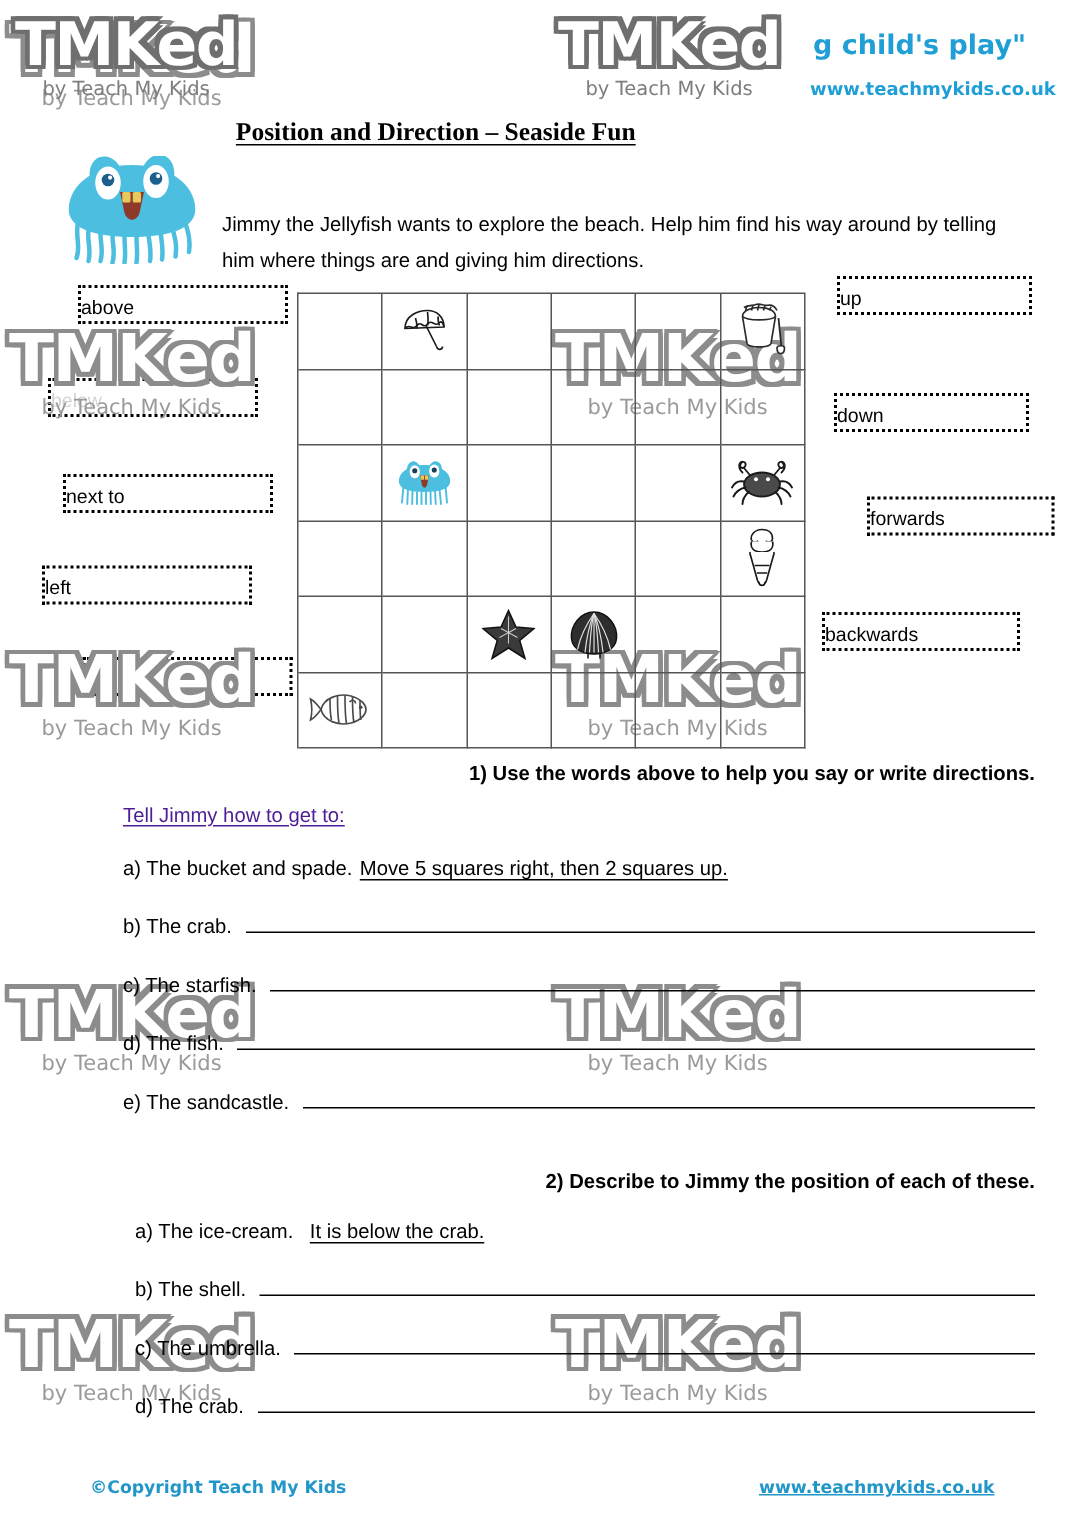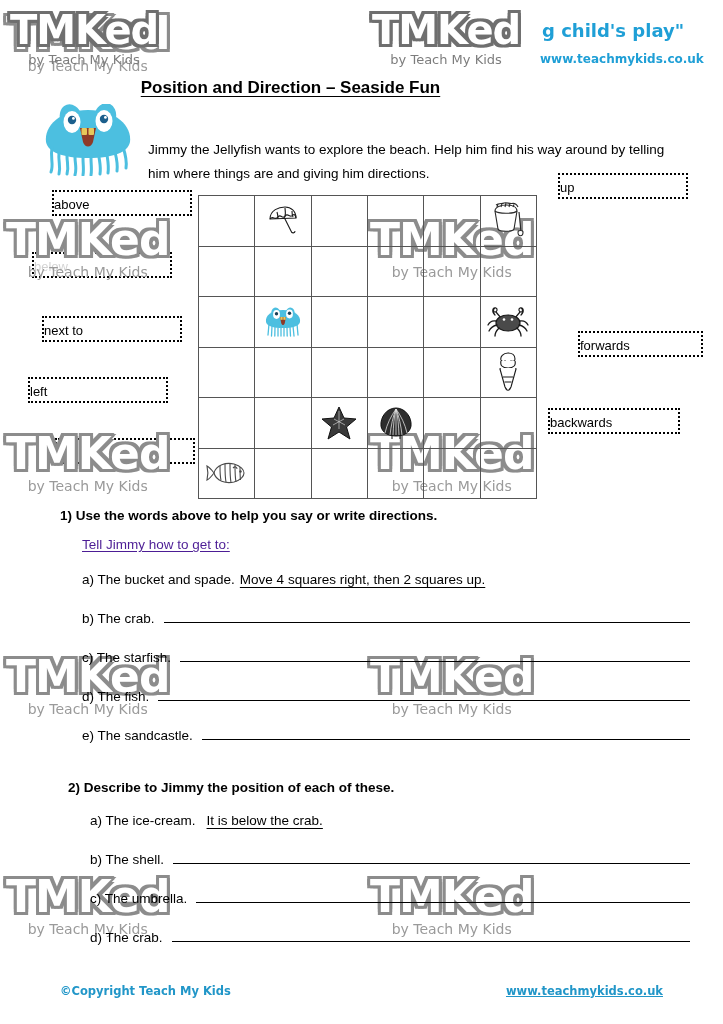--- a/index.html
+++ b/index.html
@@ -95,21 +95,21 @@
     white-space: nowrap;
   }
 
   
   #title {
     position: absolute;
     top: 78px;
     left: 0;
     width: 581px;
     text-align: center;
-    font-family: Liberation Sans, sans-serif;
+    font-family: Liberation Serif, serif;
     font-weight: bold;
     font-size: 17px;
     color: #000;
     z-index: 10;
   }
   #title span { text-decoration: underline; text-underline-offset: 3px; }
 
   
   #intro {
     position: absolute;
@@ -169,20 +169,21 @@
   #grid .cell svg { display: block; }
 
   
   .qsec { position: absolute; left: 60px; width: 630px; z-index: 10; }
   .qhead {
     font-family: "Liberation Sans", sans-serif;
     font-weight: bold;
     font-size: 13.5px;
     color: #000;
     margin-bottom: 12px;
+    text-align: right;
   }
   .qsubhead {
     font-family: "Liberation Sans", sans-serif;
     font-size: 13.5px;
     color: #4c1d95;
     margin-left: 22px;
     margin-bottom: 20px;
     display: inline-block;
     text-decoration: underline;
     text-underline-offset: 2px;
@@ -326,22 +327,23 @@
   <div class="wordbox" style="left:52px; top:190px; width:140px;">above</div>
 
   <div class="wordbox" style="left:42px; top:316px; width:140px;">next to</div>
 
   <div class="wordbox faded" style="left:32px; top:252px; width:140px;">below</div>
 
   <div class="wordbox" style="left:28px; top:377px; width:140px;">left</div>
 
   <div class="wordbox faded" style="left:55px; top:438px; width:140px;">right</div>
 
-  <div class="wordbox" style="left:558px; top:173px; width:130px;">up</div>
-
+  <div class="wordbox" style="left:558px; top:184px; width:130px;">up</div>
+
+  <div class="wordbox" style="left:556px; top:262px; width:130px;">down</div>
 
   <div class="wordbox" style="left:578px; top:331px; width:125px;">forwards</div>
 
   <div class="wordbox" style="left:548px; top:408px; width:132px;">backwards</div>
 
   <div id="grid">
 
     <div class="cell"></div>
     <div class="cell">
       <span>
@@ -513,21 +515,21 @@
     <div class="cell"></div>
     <div class="cell"></div>
   </div>
 
   <div class="qsec" style="top:508px;">
     <div class="qhead">1) Use the words above to help you say or write directions.</div>
     <div><span class="qsubhead">Tell Jimmy how to get to:</span></div>
 
     <div class="qitem">
       <span class="qlabel">a) The bucket and spade.</span>
-      <span class="qanswer">Move 4 squares right, then 2 squares up.</span>
+      <span class="qanswer">Move 5 squares right, then 2 squares up.</span>
     </div>
 
     <div class="qitem">
       <span class="qlabel">b) The crab.</span>
       <span class="qline"></span>
     </div>
 
     <div class="qitem">
       <span class="qlabel">c) The starfish.</span>
       <span class="qline"></span>

